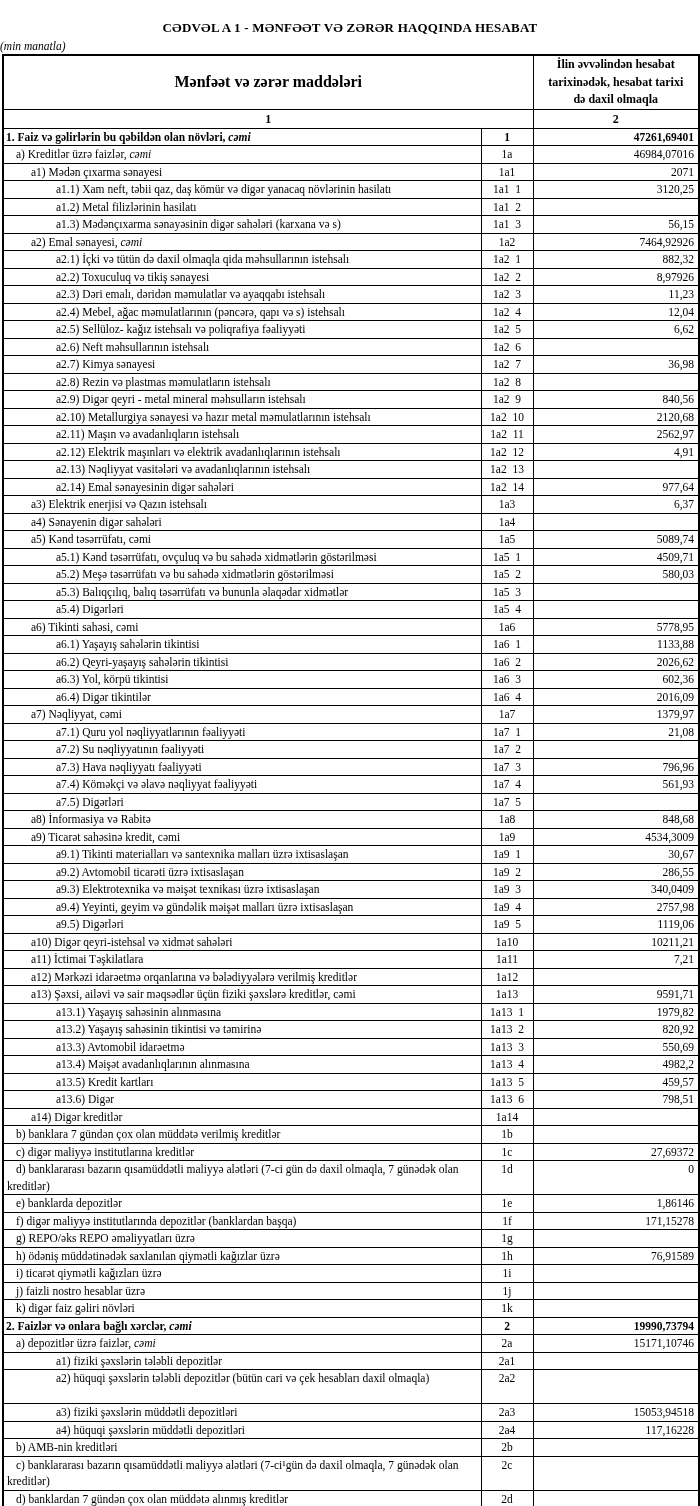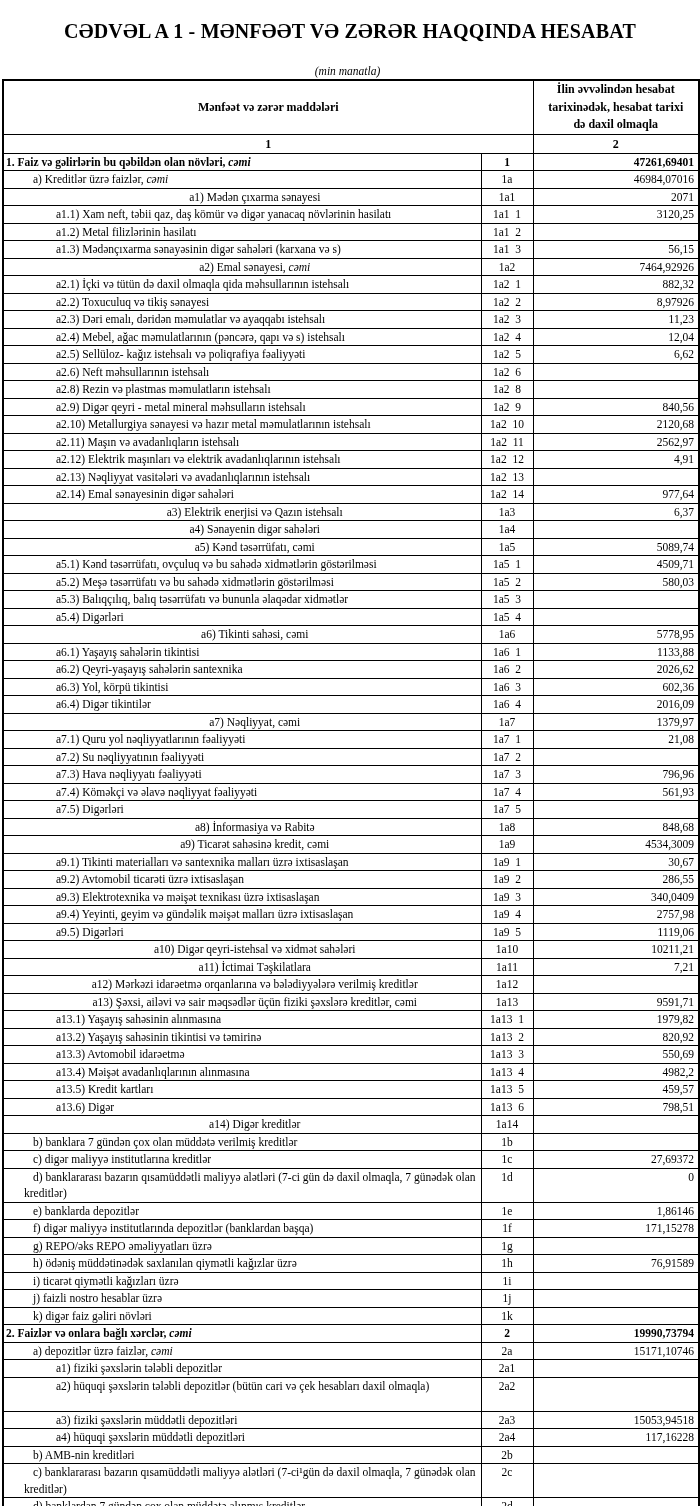--- a/index.html
+++ b/index.html
@@ -3,50 +3,50 @@
 <meta charset="utf-8">
 <style>
   html, body { margin:0; padding:0; }
   body {
     width:700px; background:#ffffff; color:#000;
     font-family:"Liberation Serif", serif;
     -webkit-font-smoothing:antialiased;
   }
   .page { width:700px; }
   .title {
-    text-align:center; font-weight:bold; font-size:20px;
-    margin:20px 0 22px 0; letter-spacing:.2px;
+    text-align:center; font-weight:bold; font-size:13px;
+    margin:20px 0 4px 0; letter-spacing:.2px;
   }
   .unit-note {
-    text-align:center; font-style:italic; font-size:11.5px;
+    text-align:left; font-style:italic; font-size:11.5px;
     padding-right:5px; margin-bottom:2px;
   }
   table.pl {
     border-collapse:collapse; table-layout:fixed;
     width:696px; margin-left:2px;
     border:2px solid #000;
   }
   .pl th, .pl td { border:1px solid #000; box-sizing:border-box; }
   .pl thead th { font-weight:bold; text-align:center; background:#fff; }
-  .h-items { font-size:12px; }
+  .h-items { font-size:16px; }
   .h-period { font-size:12px; line-height:17.5px; height:54px; padding:0 12px; }
   .h-num { font-size:12px; height:16px; line-height:16px; }
   .pl tbody td {
     font-size:11.5px; line-height:16.5px;
     padding-top:0; padding-bottom:0; vertical-align:top;
     background:#fff;
   }
   .c-label { padding-right:2px; overflow:hidden; }
   .c-code  { text-align:center; white-space:pre; vertical-align:middle; font-size:11.5px; }
   .c-value { text-align:right; padding-right:4px; }
   tr.bold td { font-weight:bold; }
   
   .ind0 { padding-left:2px;  text-indent:0; }
-  .ind1 { padding-left:20px;  text-indent:9px; }  
-  .ind2 { padding-left:27px; text-indent:0;text-align:center; }
+  .ind1 { padding-left:3px;  text-indent:9px; }  
+  .ind2 { padding-left:27px; text-indent:0; }
   .ind3 { padding-left:52px; text-indent:0; }
   .tall td { height:34px;margin-left:40px; }
 </style>
 </head>
 <body>
 
 <div class="page">
   <div class="title">CƏDVƏL A 1 - MƏNFƏƏT VƏ ZƏRƏR HAQQINDA HESABAT</div>
   <div class="unit-note">(min manatla)</div>
 
@@ -126,20 +126,25 @@
           <td class="c-label ind3">a2.5) Sellüloz- kağız istehsalı və poliqrafiya fəaliyyəti</td>
           <td class="c-code">1a2  5</td>
           <td class="c-value">6,62</td>
         </tr>
         <tr>
           <td class="c-label ind3">a2.6) Neft məhsullarının istehsalı</td>
           <td class="c-code">1a2  6</td>
           <td class="c-value"></td>
         </tr>
         <tr>
+          <td class="c-label ind3">a2.7) Kimya sənayesi</td>
+          <td class="c-code">1a2  7</td>
+          <td class="c-value">36,98</td>
+        </tr>
+        <tr>
           <td class="c-label ind3">a2.8) Rezin və plastmas məmulatların istehsalı</td>
           <td class="c-code">1a2  8</td>
           <td class="c-value"></td>
         </tr>
         <tr>
           <td class="c-label ind3">a2.9) Digər qeyri - metal mineral məhsulların istehsalı</td>
           <td class="c-code">1a2  9</td>
           <td class="c-value">840,56</td>
         </tr>
         <tr>
@@ -206,21 +211,21 @@
           <td class="c-label ind2">a6) Tikinti sahəsi, cəmi</td>
           <td class="c-code">1a6</td>
           <td class="c-value">5778,95</td>
         </tr>
         <tr>
           <td class="c-label ind3">a6.1) Yaşayış sahələrin tikintisi</td>
           <td class="c-code">1a6  1</td>
           <td class="c-value">1133,88</td>
         </tr>
         <tr>
-          <td class="c-label ind3">a6.2) Qeyri-yaşayış sahələrin santexnika</td>
+          <td class="c-label ind3">a6.2) Qeyri-yaşayış sahələrin tikintisi</td>
           <td class="c-code">1a6  2</td>
           <td class="c-value">2026,62</td>
         </tr>
         <tr>
           <td class="c-label ind3">a6.3) Yol, körpü tikintisi</td>
           <td class="c-code">1a6  3</td>
           <td class="c-value">602,36</td>
         </tr>
         <tr>
           <td class="c-label ind3">a6.4) Digər tikintilər</td>

